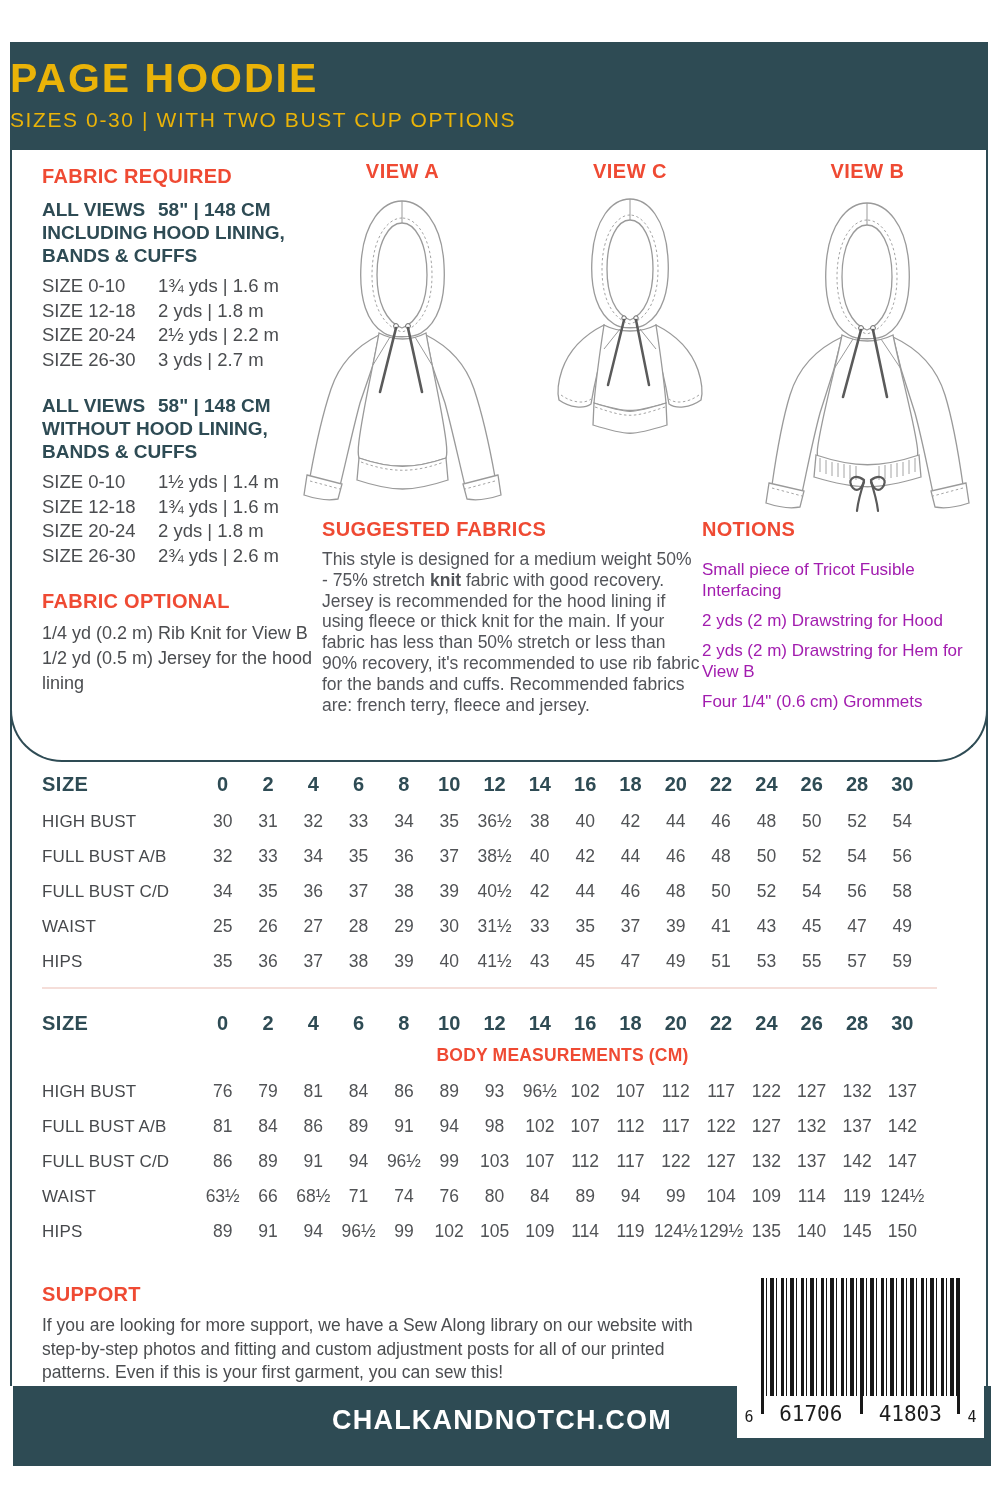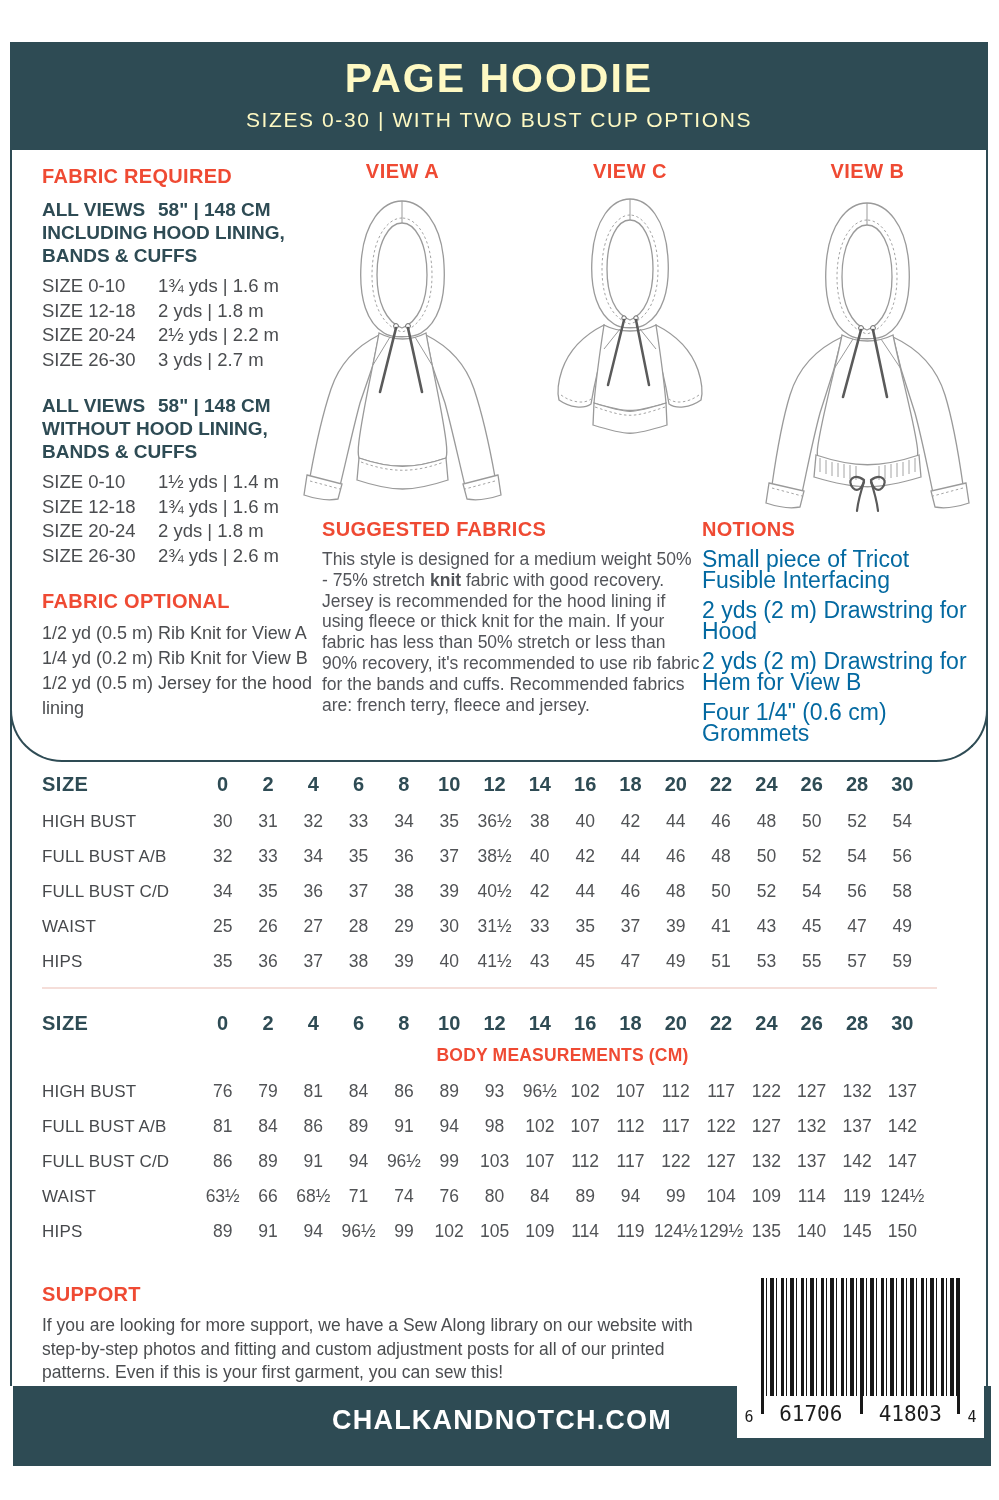--- a/index.html
+++ b/index.html
@@ -11,21 +11,21 @@
   }
   *{box-sizing:border-box;}
   html,body{margin:0;padding:0;}
   body{
     width:999px;height:1500px;position:relative;background:#fff;
     font-family:"Liberation Sans", sans-serif;color:var(--ink);
     overflow:hidden;
   }
   
   .header{position:absolute;left:10px;top:42px;width:978px;height:108px;background:var(--teal);
-    color:#fef9c3;text-align:center;z-index:2;}
+    color:#eab308;z-index:2;}
   .header .title{margin:0;padding-top:13px;font-size:41px;font-weight:bold;letter-spacing:2px;}
   .header .subtitle{margin-top:6px;font-size:21px;letter-spacing:1.6px;font-weight:normal;}
   
   .frame{position:absolute;left:10px;top:150px;width:978px;height:1236px;
     border-left:2px solid var(--teal);border-right:2px solid var(--teal);}
   .upper-card{position:absolute;left:10px;top:150px;width:978px;height:612px;
     border-left:2px solid var(--teal);border-right:2px solid var(--teal);
     border-bottom:2px solid var(--teal);border-radius:0 0 52px 52px;background:#fff;z-index:1;}
   
   .h-red{color:var(--red);font-weight:bold;font-size:20px;letter-spacing:.3px;margin:0 0 10px 0;}
@@ -43,21 +43,21 @@
   
   .views{position:absolute;left:295px;top:160px;width:690px;height:352px;display:flex;
     justify-content:space-between;z-index:2;}
   .view{text-align:center;}
   .view .vlabel{color:var(--red);font-weight:bold;font-size:20px;letter-spacing:.5px;margin-bottom:6px;}
   .view svg{display:block;margin:0 auto;}
   
   .suggested{position:absolute;left:322px;top:518px;width:380px;z-index:2;}
   .suggested p{margin:0;font-size:17.5px;line-height:20.8px;color:#525459;}
   .notions{position:absolute;left:702px;top:518px;width:272px;z-index:2;}
-  .notions .item{font-size:23px;line-height:21px;color:#0369a1;margin-bottom:9px;}
+  .notions .item{font-size:17px;line-height:21px;color:#a21caf;margin-bottom:9px;}
   
   .tables{position:absolute;left:12px;top:762px;width:939px;z-index:2;}
   .size-table{display:grid;grid-template-columns:158px repeat(16,1fr);
     margin:0 26px 0 30px;align-items:center;}
   .size-table .th{font-weight:bold;color:var(--teal);font-size:20px;padding:11px 0 8px 0;text-align:center;}
   .size-table .th.lbl{text-align:left;letter-spacing:.5px;}
   .size-table .sect{grid-column:2 / -1;text-align:center;color:var(--red);font-weight:bold;
     font-size:17.5px;padding:2px 0 8px 0;letter-spacing:.2px;}
   .size-table .rlbl{font-size:17px;color:#47494C;padding:7px 0;letter-spacing:.2px;}
   .size-table .val{font-size:17.5px;color:var(--val);text-align:center;padding:7px 0;}
@@ -143,21 +143,20 @@
         </div>
       <div class="fr-row">
           <span class="l">SIZE 26-30</span>
           <span class="v">2¾ yds | 2.6 m</span>
         </div>
     </div>
   </div>
 
   <div class="fabric-optional">
     <div class="h-red" style="margin-bottom:8px;">FABRIC OPTIONAL</div>
-    <div class="fo-line">1/2 yd (0.5 m) Rib Knit for View A</div>
     <div class="fo-line">1/4 yd (0.2 m) Rib Knit for View B</div>
     <div class="fo-line">1/2 yd (0.5 m) Jersey for the hood lining</div>
   </div>
 </div>
 
 <div class="views">
 
   <div class="view">
     <div class="vlabel">VIEW A</div>
     <svg width="215" height="312" viewBox="0 0 215 312">
@@ -254,21 +253,21 @@
     </svg>
   </div>
 </div>
 
 <div class="suggested">
   <div class="h-red" style="margin-bottom:8px;">SUGGESTED FABRICS</div>
   <p><span>This style is designed for a medium weight 50% - 75% stretch </span><b>knit</b><span> fabric with good recovery. Jersey is recommended for the hood lining if using fleece or thick knit for the main. If your fabric has less than 50% stretch or less than 90% recovery, it's recommended to use rib fabric for the bands and cuffs. Recommended fabrics are: french terry, fleece and jersey.</span></p>
 </div>
 
 <div class="notions">
-  <div class="h-red" style="margin-bottom:8px;">NOTIONS</div>
+  <div class="h-red" style="margin-bottom:18px;">NOTIONS</div>
   <div class="item">Small piece of Tricot Fusible Interfacing</div>
   <div class="item">2 yds (2 m) Drawstring for Hood</div>
   <div class="item">2 yds (2 m) Drawstring for Hem for View B</div>
   <div class="item">Four 1/4" (0.6 cm) Grommets</div>
 </div>
 
 <div class="tables">
   <div class="size-table">
       <div class="th lbl">SIZE</div>
       <div class="th">0</div>

